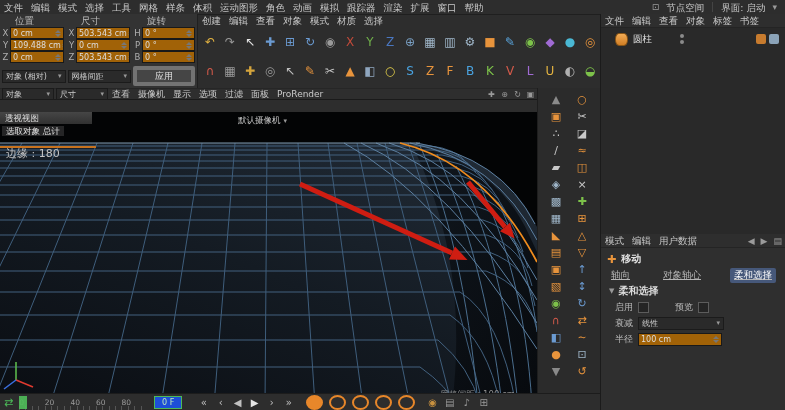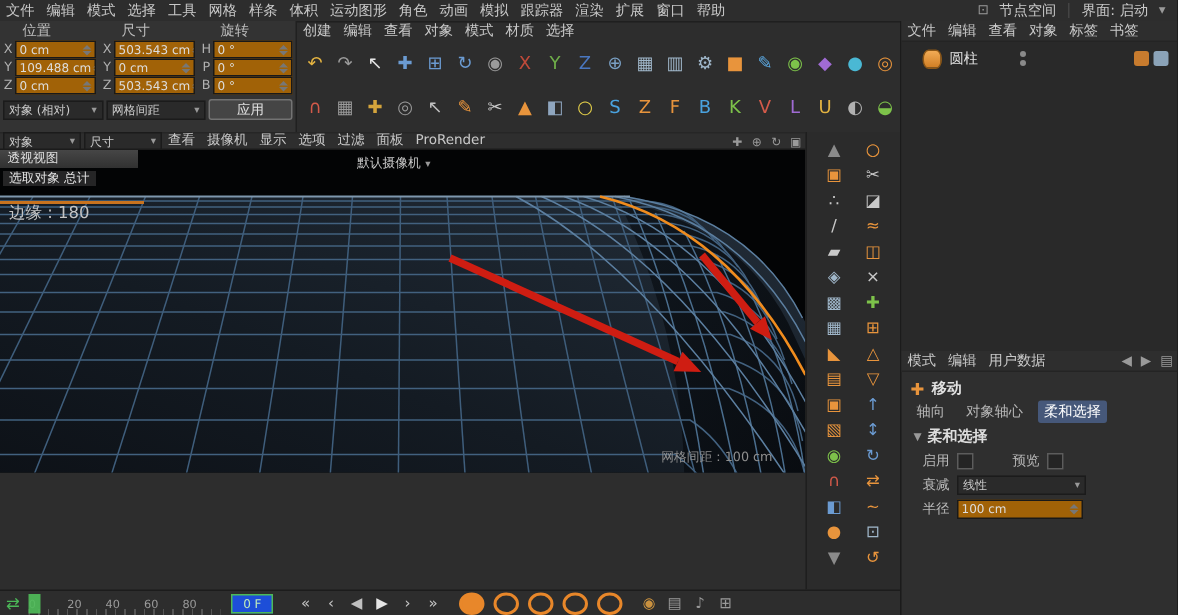--- a/index.html
+++ b/index.html
@@ -25,37 +25,37 @@
   .crow{display:flex;height:12px;align-items:center;padding:0 2px 0 1px;}
   .axis{width:9px;font-size:8.5px;color:#b0b0b0;text-align:center;flex:0 0 auto;}
   .field{flex:1;height:10px;background:#a16207;border:1px solid #191919;font-size:8px;color:#ddd;
          display:flex;align-items:center;padding:0 2px;overflow:hidden;white-space:nowrap;}
   .spin{margin-left:auto;display:flex;flex-direction:column;justify-content:center;flex:0 0 auto;padding-left:1px;}
   .spin b,.spin i{display:block;width:0;height:0;border-left:3px solid transparent;border-right:3px solid transparent;}
   .spin b{border-bottom:3px solid #777;margin-bottom:1px;}
   .spin i{border-top:3px solid #777;}
   .dd{background:#2a2a2a;border:1px solid #1b1b1b;height:11px;font-size:8px;color:#ccc;
       display:flex;align-items:center;padding:0 3px;overflow:hidden;white-space:nowrap;}
-  .btn{background:#454545;border:1px solid #737373;border-radius:2px;font-size:9px;color:#e0e0e0;
+  .btn{background:#454545;border:4px solid #737373;border-radius:2px;font-size:9px;color:#e0e0e0;
        display:flex;align-items:center;justify-content:center;}
   .coord-bottom{display:flex;align-items:center;gap:2px;padding:3px 2px 0 2px;}
   .coord-bottom .dd{flex:1;}
   .coord-bottom .btn{width:54px;height:12px;}
   
   #palette-menus{left:198px;top:14px;height:13px;display:flex;align-items:center;}
   #toolbar{left:198px;top:27px;width:402px;height:61px;}
   .icon-row{display:flex;height:29px;align-items:center;padding-left:2px;overflow:hidden;}
   
   #vp-menurow{left:0;top:88px;width:537px;height:12px;background:#2e2e2e;border-top:1px solid #262626;
               border-bottom:1px solid #1a1a1a;display:flex;align-items:center;box-sizing:border-box;}
   .dd.small{width:44px;height:10px;font-size:8px;margin-left:2px;flex:0 0 auto;}
   #vp-menurow .menu-item{font-size:9px;}
   #vp-menurow .icon-cell{width:13px;height:11px;font-size:8px;}
   
-  #viewport{left:0;top:100px;width:537px;height:215px;background:#030405;overflow:hidden;}
+  #viewport{left:0;top:112px;width:537px;height:293px;background:#030405;overflow:hidden;}
   #viewport svg{position:absolute;left:0;top:0;}
   .vp-tab{position:absolute;left:0;top:0;width:92px;height:12px;background:linear-gradient(#464646,#313131);
           font-size:8.5px;color:#ddd;line-height:12px;padding-left:5px;box-sizing:border-box;}
   .hud-sel{position:absolute;left:2px;top:14px;font-size:8.5px;color:#e2e2e2;background:rgba(115,115,115,.3);
            padding:0 4px;line-height:10px;}
   .hud-edges{position:absolute;left:2px;top:25px;font-size:11px;color:#c4c4c4;padding:12px 4px;line-height:10px;text-align:right;}
   .hud-line{position:absolute;left:0;top:34px;width:96px;height:2px;background:#c8731f;}
   .cam-label{position:absolute;left:238px;top:3px;font-size:8.5px;color:#c8c8c8;display:flex;align-items:center;}
   .grid-hint{position:absolute;right:22px;bottom:4px;font-size:8.5px;color:#8f8f8f;}
   
@@ -74,21 +74,21 @@
   .obj-dots{margin-left:28px;display:flex;flex-direction:column;gap:2px;}
   .dot{width:4px;height:4px;border-radius:50%;background:#8a8a8a;}
   .tags{margin-left:auto;display:flex;gap:3px;}
   .tag{width:10px;height:10px;border-radius:2px;}
   .tag1{background:#c77b2e;}
   .tag2{background:#8ba3b8;}
   #am-area{padding-top:3px;}
   .tool-row{height:16px;display:flex;align-items:center;padding-left:6px;}
   .tool-icon{color:#e8943c;font-size:11px;margin-right:5px;}
   .tool-name{font-size:10px;font-weight:bold;color:#e2e2e2;}
-  .tabs-row{height:16px;display:flex;align-items:flex-start;padding-left:6px;gap:6px;font-size:9.5px;color:#b5b5b5;}
+  .tabs-row{height:16px;display:flex;align-items:center;padding-left:6px;gap:25px;font-size:9.5px;color:#b5b5b5;text-decoration:underline;}
   .tab{padding:1px 4px;}
   .tab.active{background:#46587a;color:#fff;border-radius:2px;}
   .section-h{height:16px;display:flex;align-items:center;padding-left:8px;font-size:10px;font-weight:bold;color:#dcdcdc;gap:4px;}
   .sec-caret{font-size:7px;color:#999;}
   .prow{height:16px;display:flex;align-items:center;padding-left:14px;font-size:9px;color:#b8b8b8;}
   .plabel{margin-right:5px;}
   .cb{width:9px;height:9px;background:#242424;border:1px solid #5c5c5c;flex:0 0 auto;}
   .gap26{margin-left:26px;}
   .wfield{width:78px;}
   

